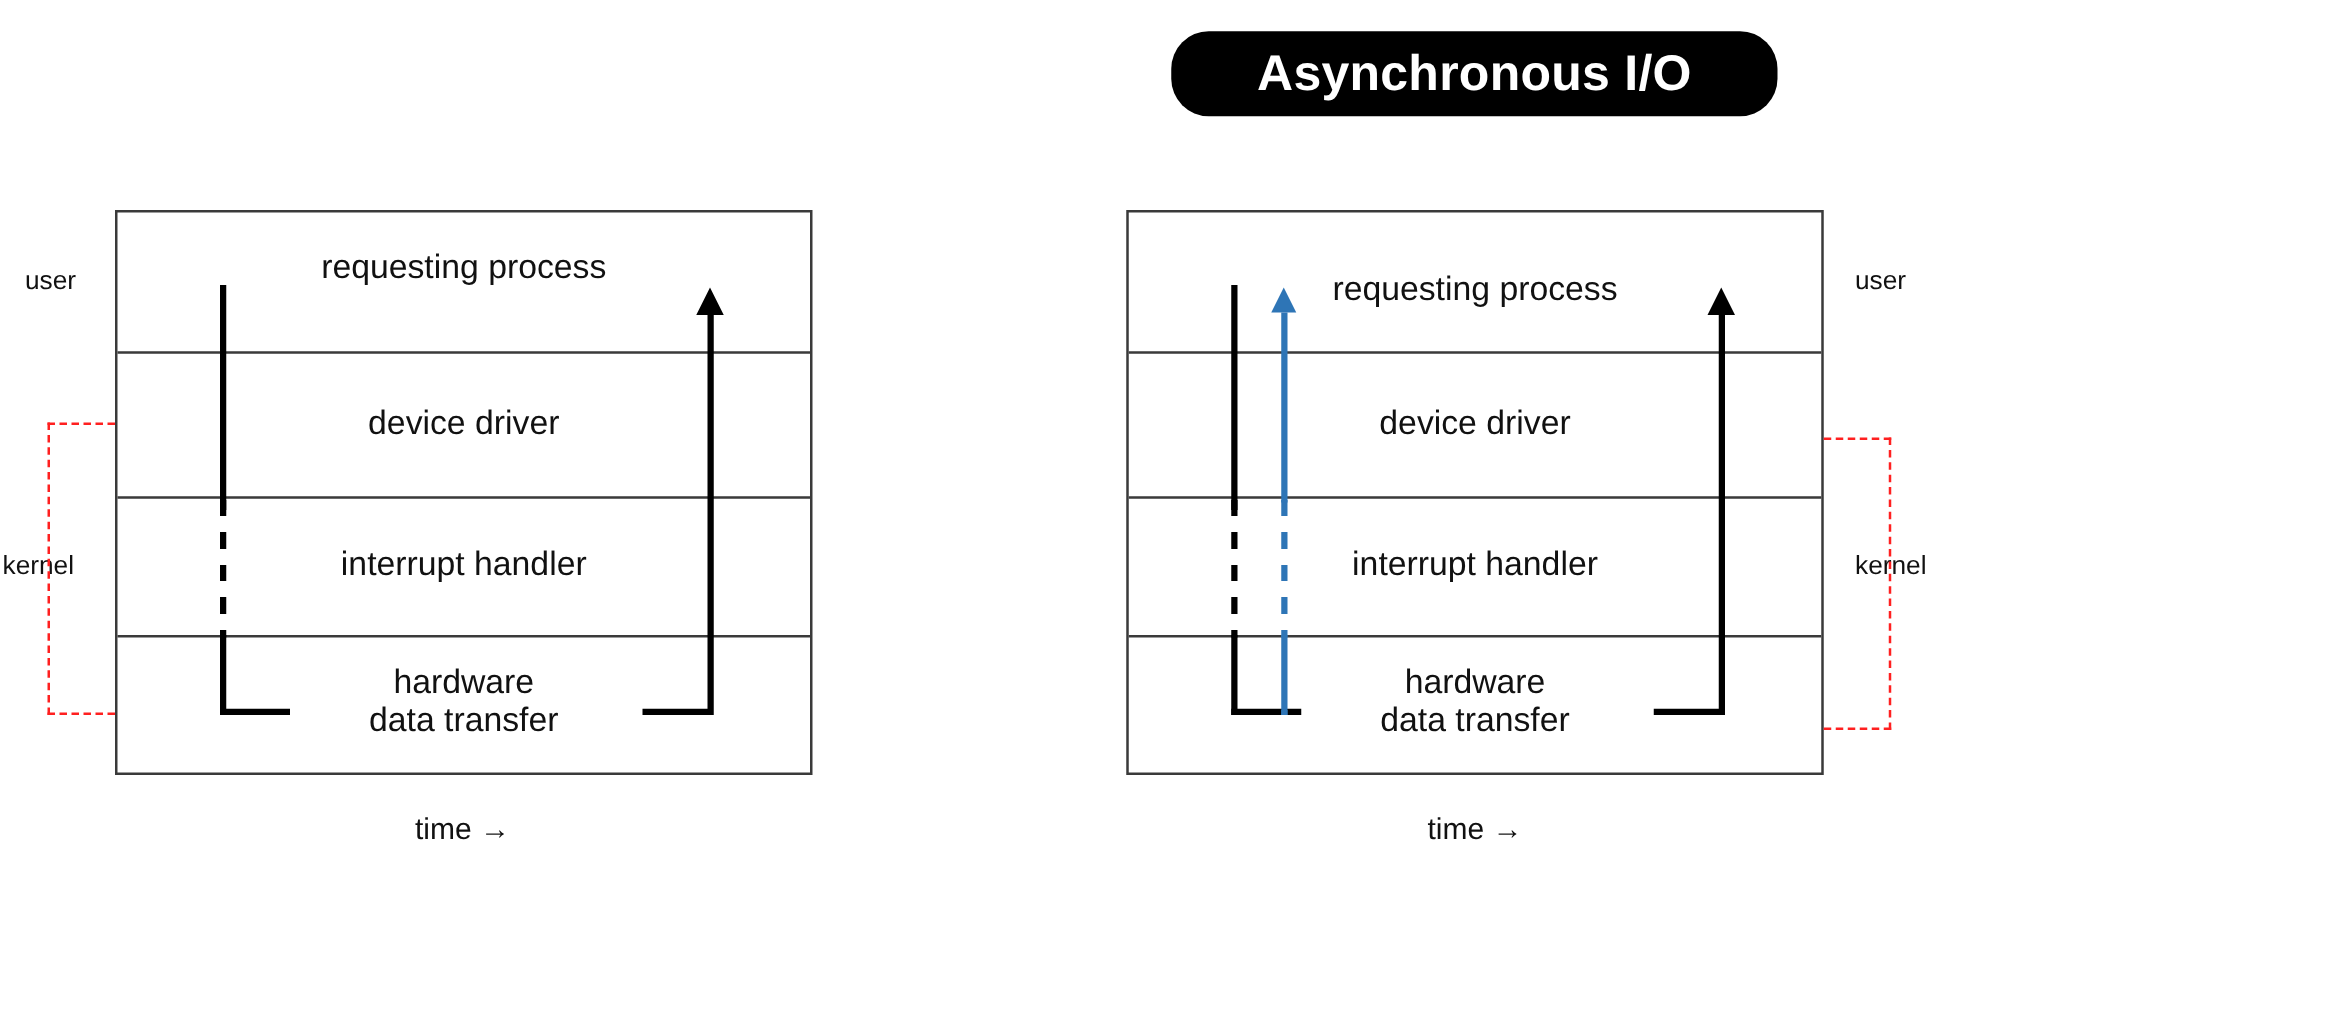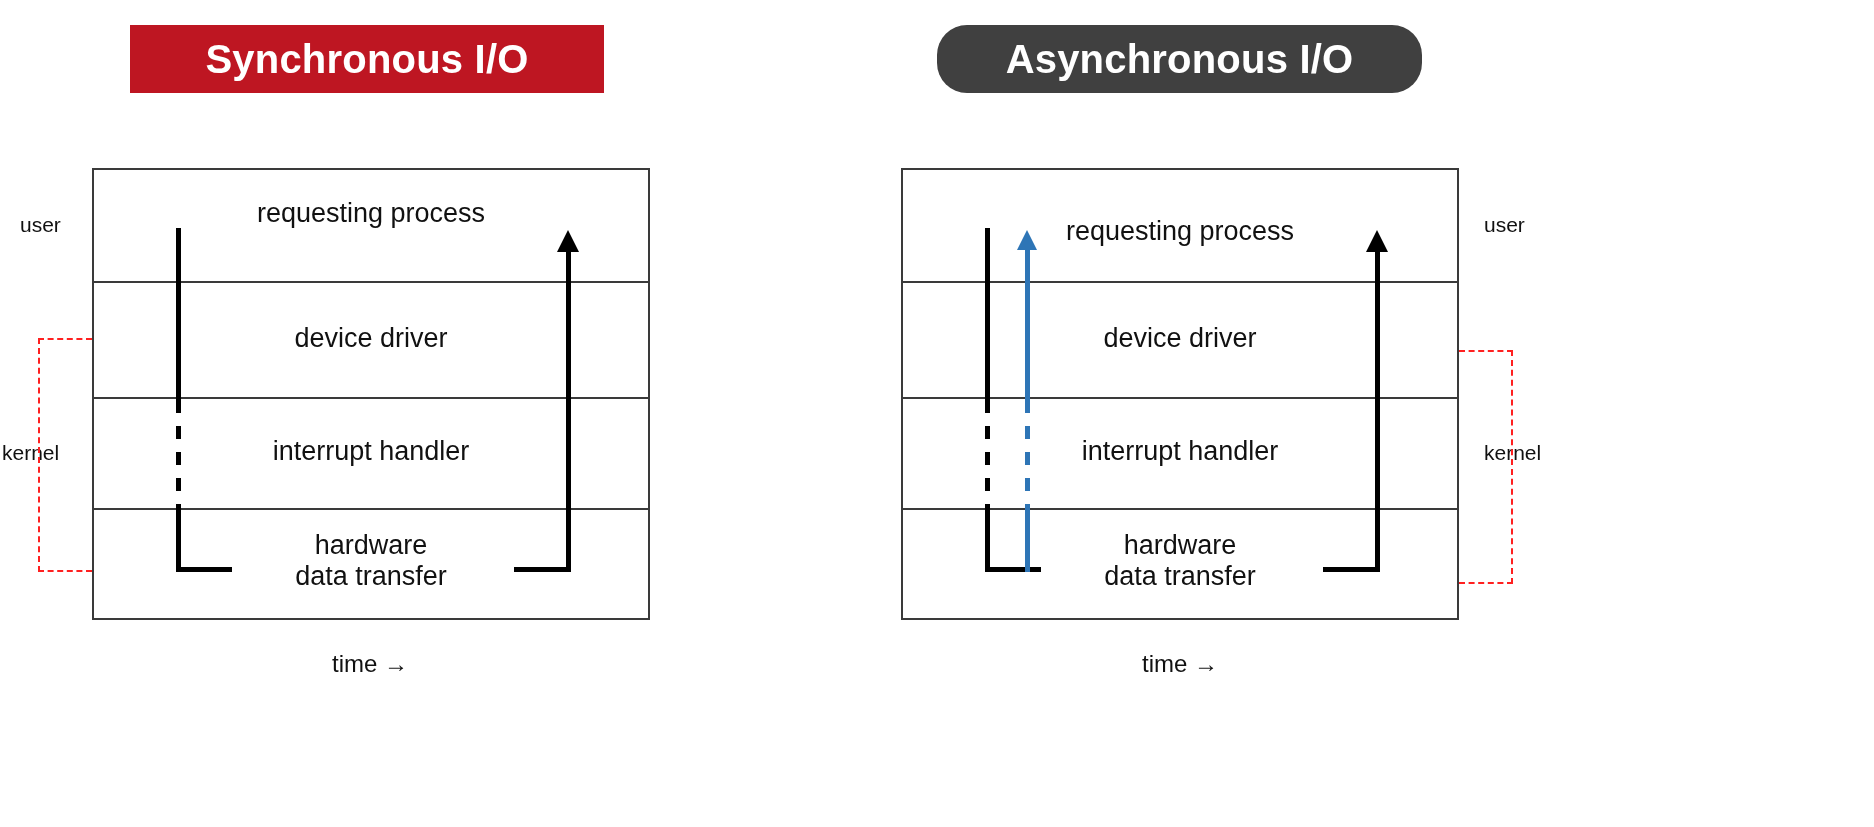--- a/index.html
+++ b/index.html
@@ -8,21 +8,21 @@
   .stage{position:absolute;left:0;top:0;width:1874px;height:827px;}
   .panel{position:absolute;top:0;width:937px;height:827px;}
   .panel.left{left:0;}
   .panel.right{left:937px;}
 
   
   .banner{position:absolute;height:68px;display:flex;align-items:center;
           justify-content:center;color:#ffffff;font-size:40px;font-weight:bold;
           letter-spacing:.2px;}
   .banner.red{background:#BE1622;}
-  .banner.blue{background:#404040;border-radius:30px;}
+  .banner.blue{background:#000000;border-radius:30px;}
 
   
   .box{position:absolute;border:2px solid #3a3a3a;box-sizing:border-box;background:#fff;}
   .rowline{position:absolute;left:0;right:0;height:2px;background:#3a3a3a;}
   .rowlabel{position:absolute;left:0;right:0;text-align:center;font-size:27px;
             line-height:1.15;color:#111;}
   .rowlabel .waiting{color:#FF0000;display:block;}
 
   
   .sidelabel{position:absolute;font-size:21px;color:#111;white-space:nowrap;}
@@ -49,21 +49,20 @@
 
   .timelabel{position:absolute;font-size:24px;color:#111;white-space:nowrap;}
 </style>
 </head>
 <body>
 
 <div class="stage">
 
   <div class="panel left">
 
-    <div class="banner red" style="left:130px;top:25px;width:474px;">Synchronous I/O</div>
 
     <div class="box" style="left:92px;top:168px;width:558px;height:452px;">
       <div class="rowline" style="top:111px;"></div>
       <div class="rowline" style="top:227px;"></div>
       <div class="rowline" style="top:338px;"></div>
 
       <div class="rowlabel" style="top:28px;">
         <span>requesting process</span>
       </div>
 

